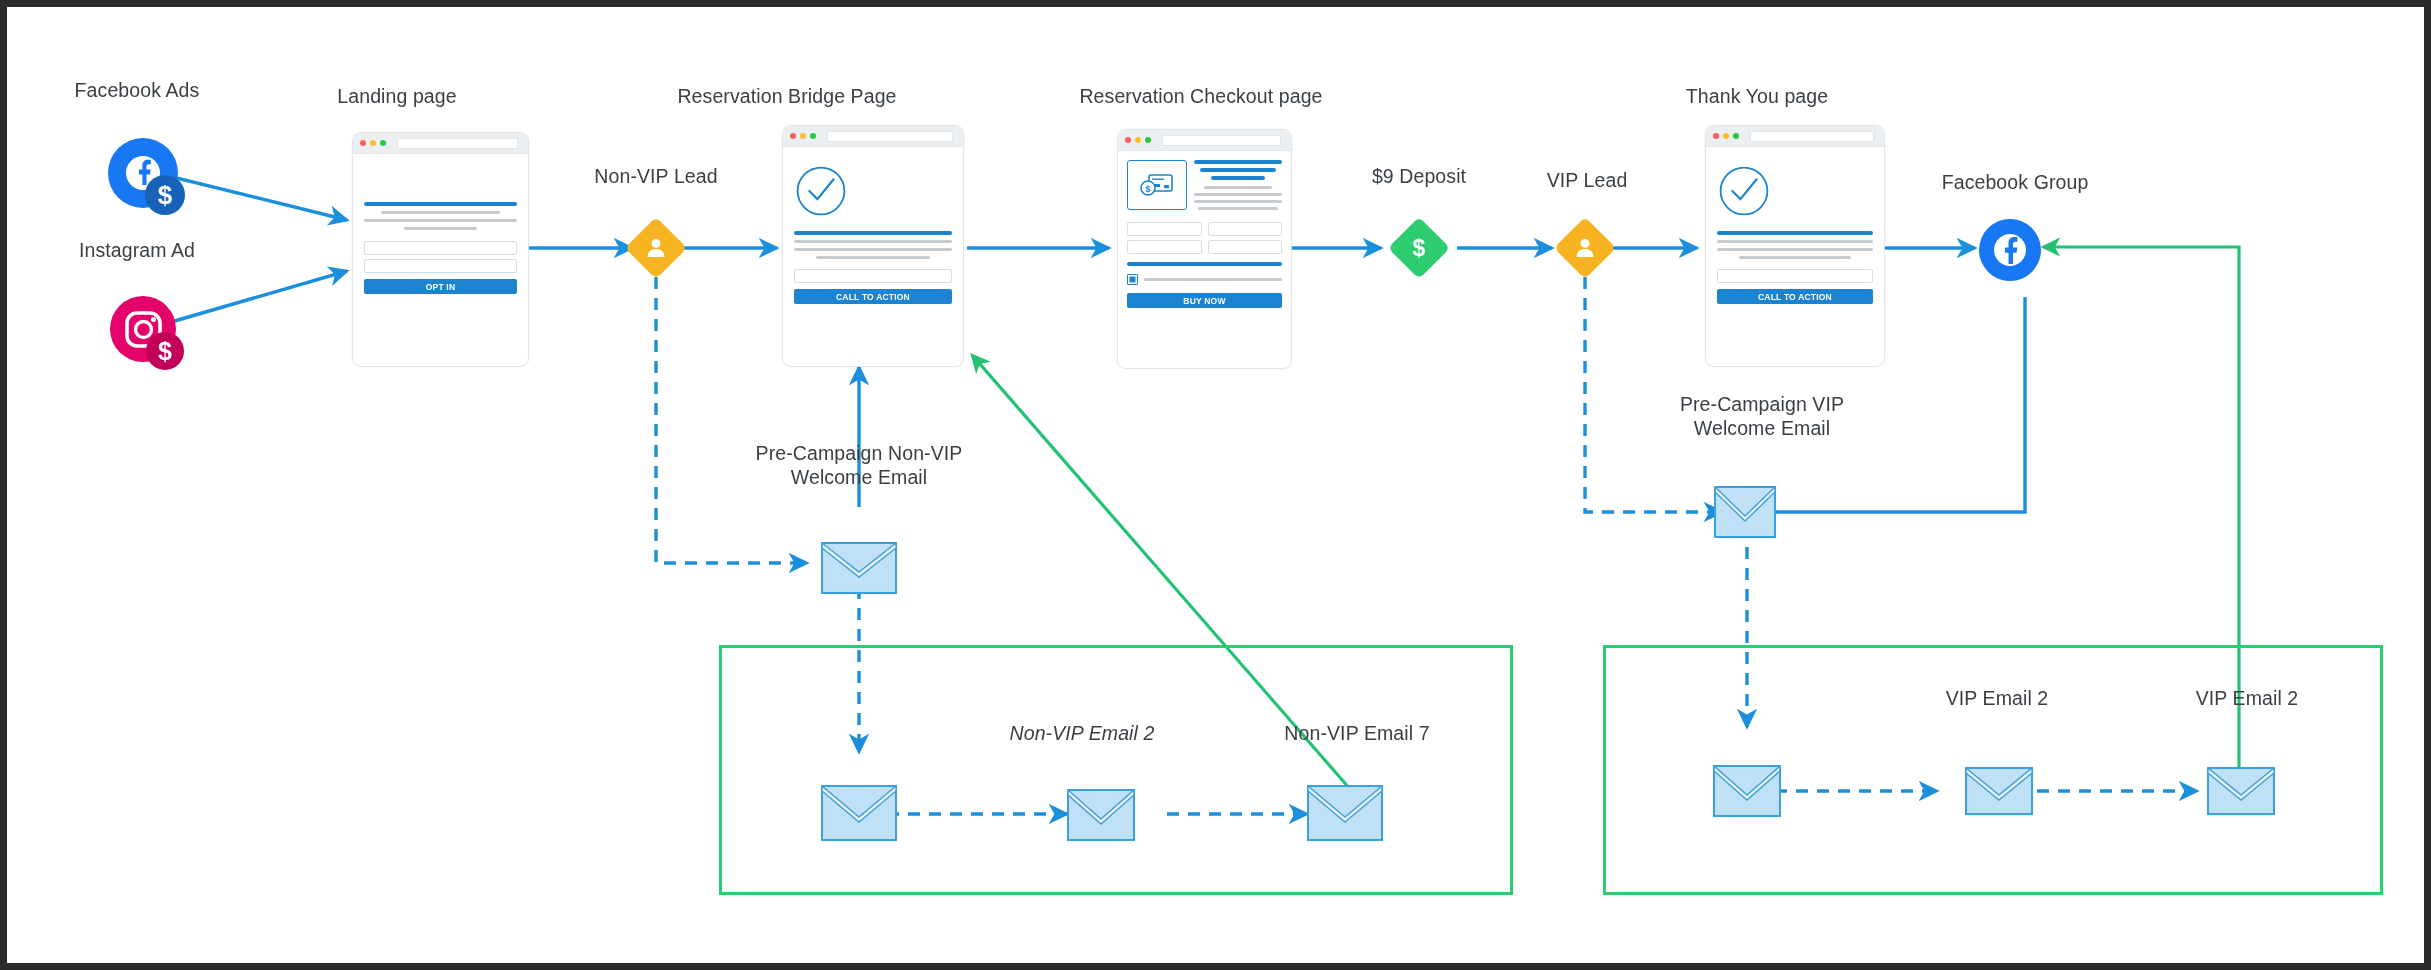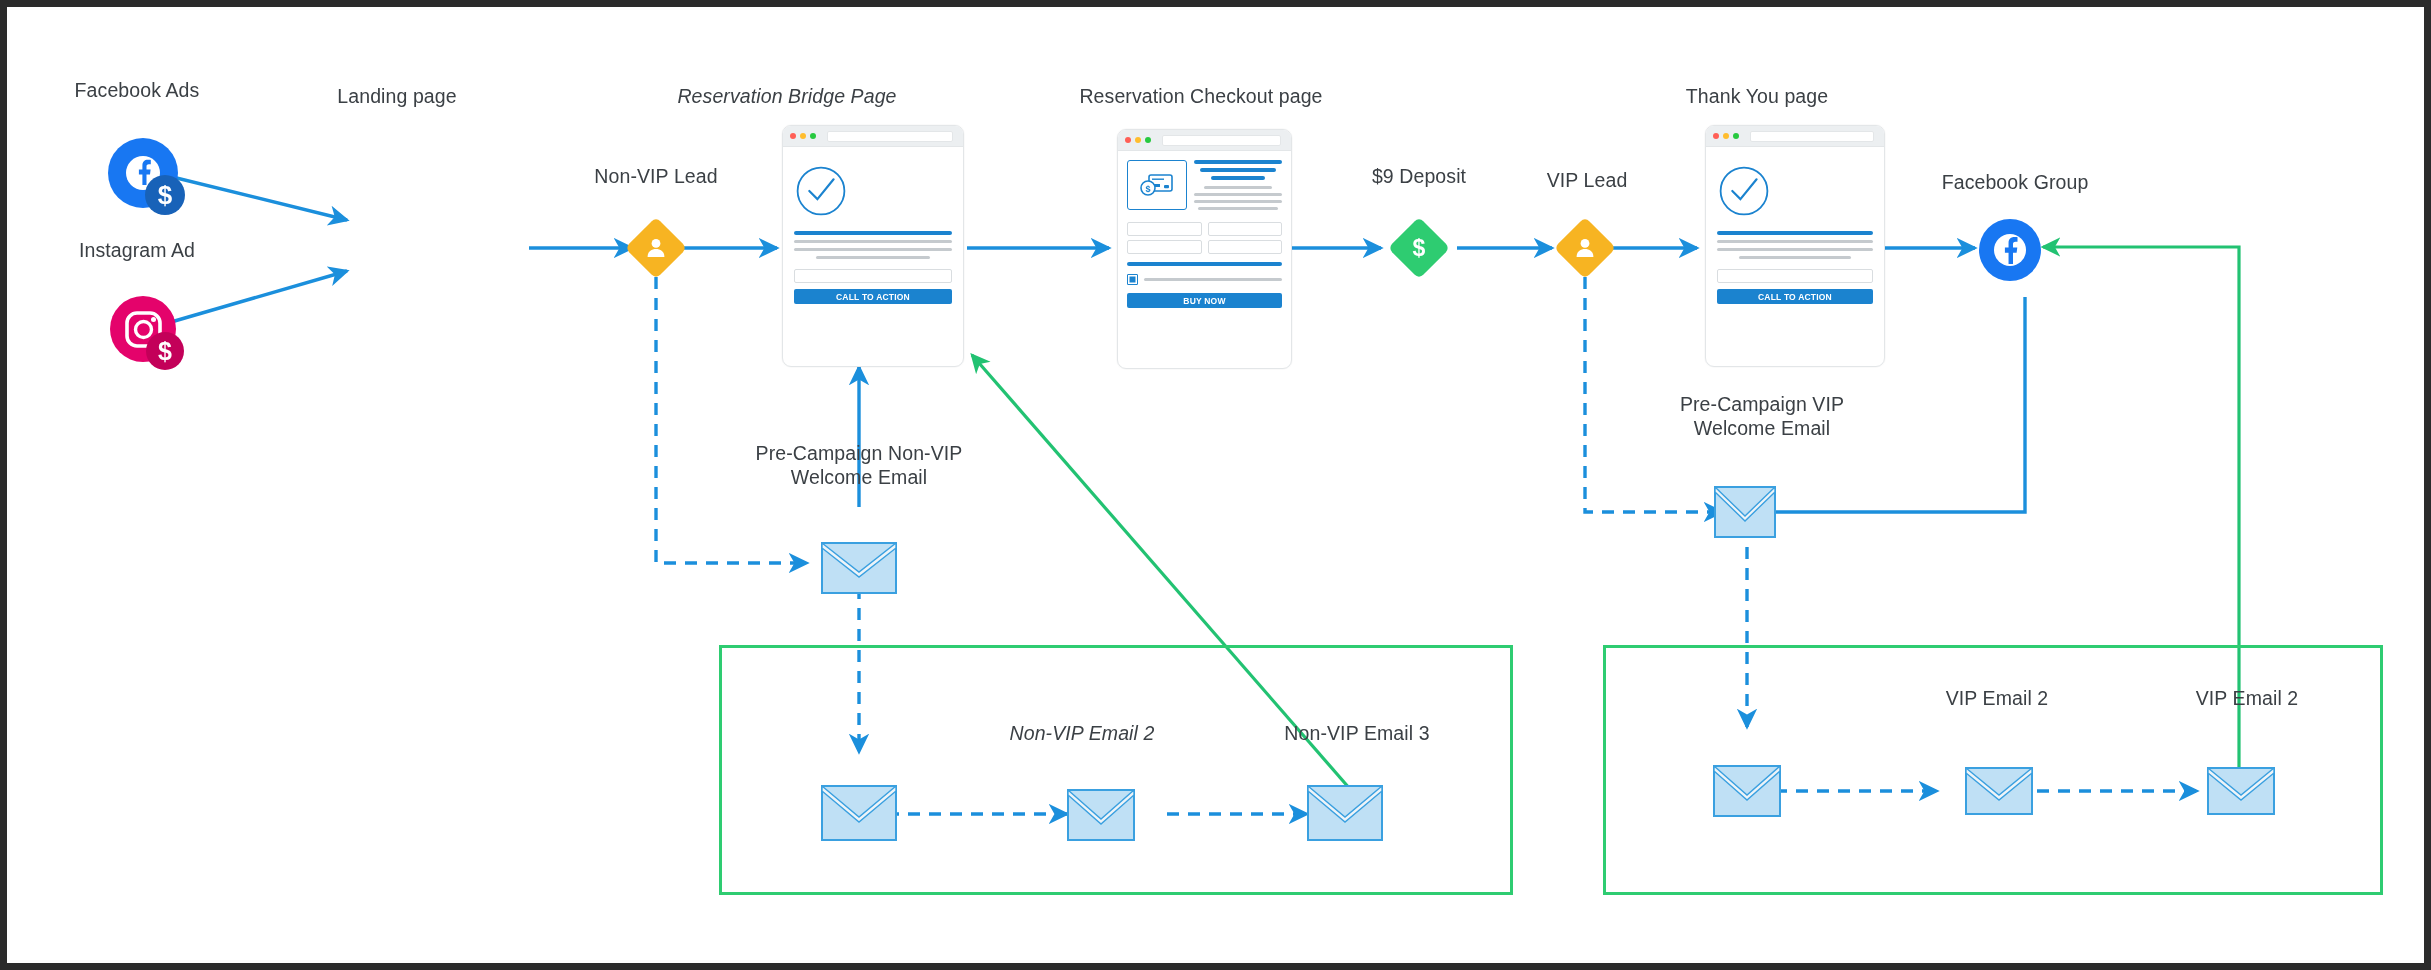--- a/index.html
+++ b/index.html
@@ -140,32 +140,49 @@
       <circle cx="36" cy="36" r="33" fill="#e4036b"></circle>
       <rect x="20" y="20" width="33" height="33" rx="10" ry="10" fill="none" stroke="#fff" stroke-width="3.6"></rect>
       <circle cx="36.5" cy="36.5" r="8" fill="none" stroke="#fff" stroke-width="3.4"></circle>
       <circle cx="46.5" cy="26.5" r="2.5" fill="#fff"></circle>
       <circle cx="58" cy="58" r="19" fill="#c30059"></circle>
       <text x="58" y="67" font-family="Liberation Sans, sans-serif" font-size="25" font-weight="bold" fill="#fff" text-anchor="middle">$</text>
     </svg>
   </div>
 
   <div class="cap" style="left:275px;top:78px;width:230px;">Landing page</div>
+  <div class="browser" style="left:345px;top:125px;width:177px;height:235px;">
+    <div class="bbar">
+      <span class="dot d1"></span>
+      <span class="dot d2"></span>
+      <span class="dot d3"></span>
+      <span class="urlbar"></span>
+    </div>
+    <div class="bbody" style="padding-top:48px;">
+      <div class="ln blue" style="width:100%;"></div>
+      <div class="ln" style="width:78%;"></div>
+      <div class="ln" style="width:100%;"></div>
+      <div class="ln" style="width:48%;margin-bottom:11px;"></div>
+      <div class="fld"></div>
+      <div class="fld" style="margin-bottom:6px;"></div>
+      <div class="cta">OPT IN</div>
+    </div>
+  </div>
 
   <div class="cap" style="left:564px;top:158px;width:170px;">Non-VIP Lead</div>
   <div class="diamond" style="left:627px;top:219px;background:#f7b422;">
     <div class="inner">
       <svg width="24" height="24" viewBox="0 0 24 24">
         <circle cx="12" cy="7.4" r="4.4" fill="#fff"></circle>
         <path d="M3.6 21 C3.6 15.6 7.4 13.1 12 13.1 C16.6 13.1 20.4 15.6 20.4 21 Z" fill="#fff"></path>
       </svg>
     </div>
   </div>
 
-  <div class="cap" style="left:655px;top:78px;width:250px;font-style:italic;">Reservation Bridge Page</div>
+  <div class="cap" style="left:655px;top:78px;width:250px;">Reservation Bridge Page</div>
   <div class="browser" style="left:775px;top:118px;width:182px;height:242px;">
     <div class="bbar">
       <span class="dot d1"></span>
       <span class="dot d2"></span>
       <span class="dot d3"></span>
       <span class="urlbar"></span>
     </div>
     <div class="bbody">
       <svg class="checkcirc" viewBox="0 0 60 60">
         <circle cx="30" cy="30" r="26" fill="none" stroke="#1b83cf" stroke-width="2"></circle>
@@ -306,21 +323,21 @@
   </div>
 
   <div class="cap" style="left:975px;top:715px;width:200px;font-style:italic;">Non-VIP Email 2</div>
   <div class="env" style="left:1060px;top:782px;">
     <svg width="68" height="52" viewBox="0 0 68 52">
       <rect x="1" y="1" width="66" height="50" fill="#bfe0f5" stroke="#3aa0e0" stroke-width="2"></rect>
       <path d="M1,1 L34,30 L67,1 L67,6 L34,35 L1,6 Z" fill="#eef4f8" stroke="#3aa0e0" stroke-width="1.4"></path>
     </svg>
   </div>
 
-  <div class="cap" style="left:1250px;top:715px;width:200px;">Non-VIP Email 3</div>
+  <div class="cap" style="left:1250px;top:715px;width:200px;">Non-VIP Email 7</div>
   <div class="env" style="left:1300px;top:778px;">
     <svg width="76" height="56" viewBox="0 0 76 56">
       <rect x="1" y="1" width="74" height="54" fill="#bfe0f5" stroke="#3aa0e0" stroke-width="2"></rect>
       <path d="M1,1 L38,32 L75,1 L75,6 L38,37 L1,6 Z" fill="#eef4f8" stroke="#3aa0e0" stroke-width="1.4"></path>
     </svg>
   </div>
 
   <div class="env" style="left:1706px;top:758px;">
     <svg width="68" height="52" viewBox="0 0 68 52">
       <rect x="1" y="1" width="66" height="50" fill="#bfe0f5" stroke="#3aa0e0" stroke-width="2"></rect>

